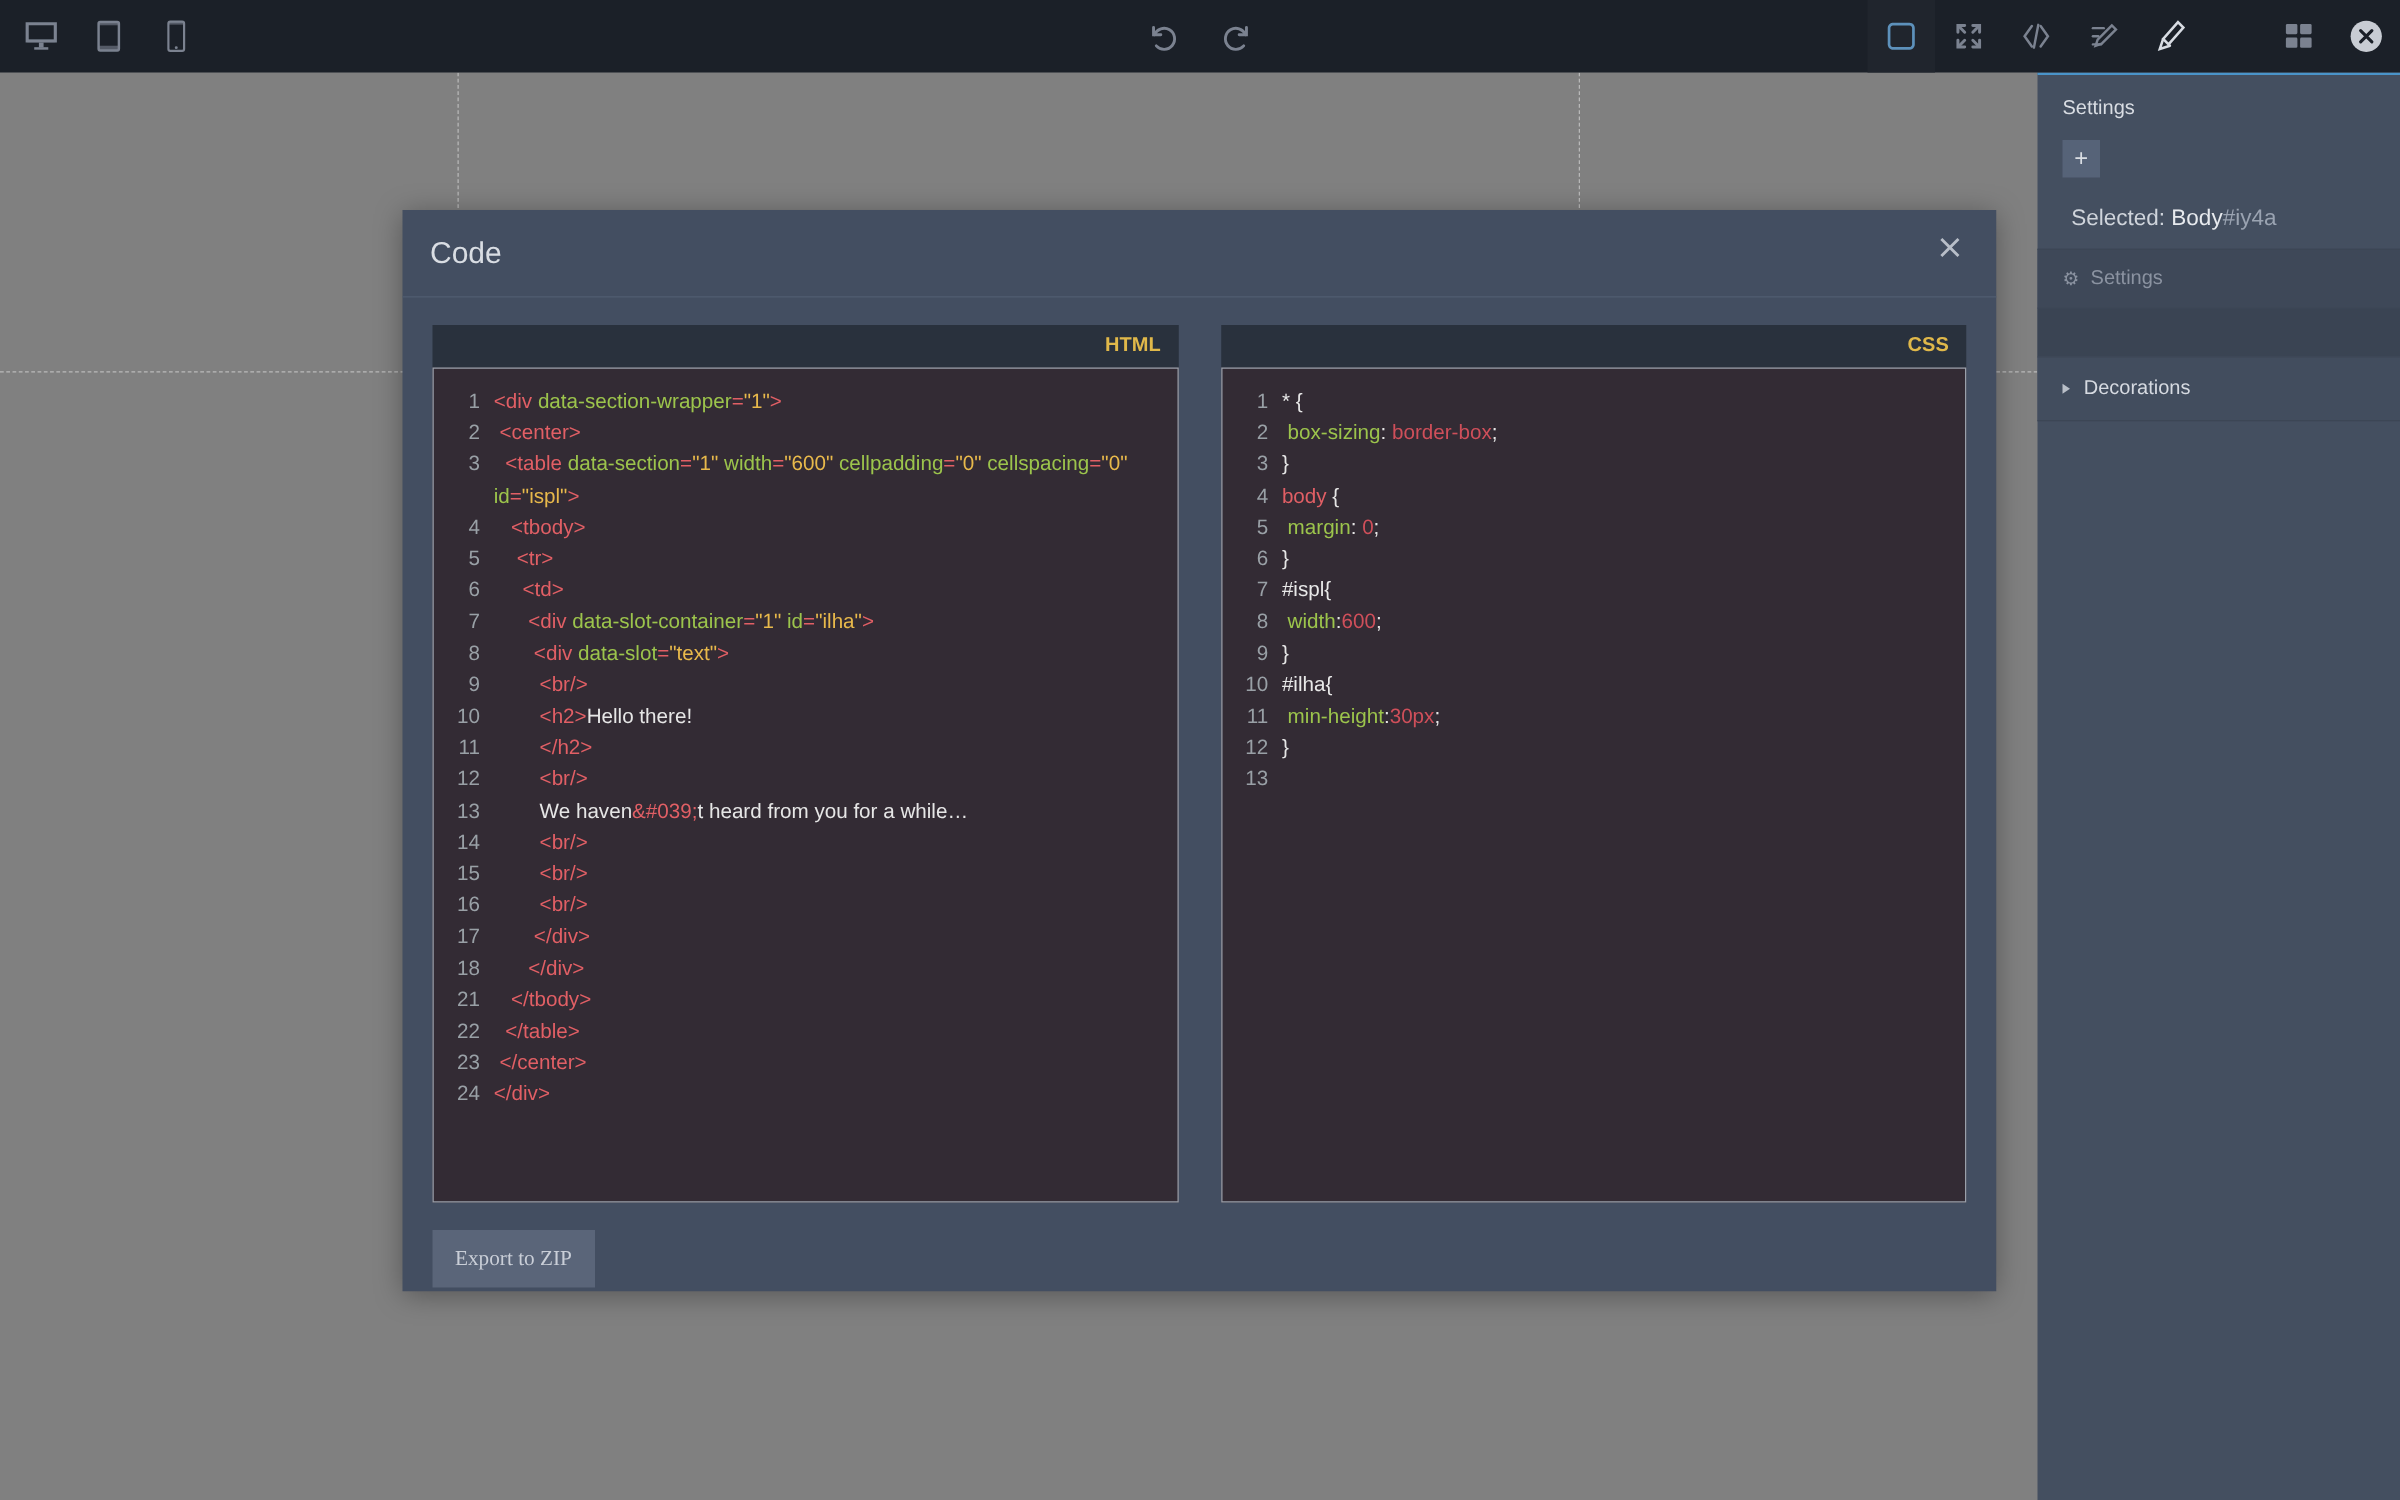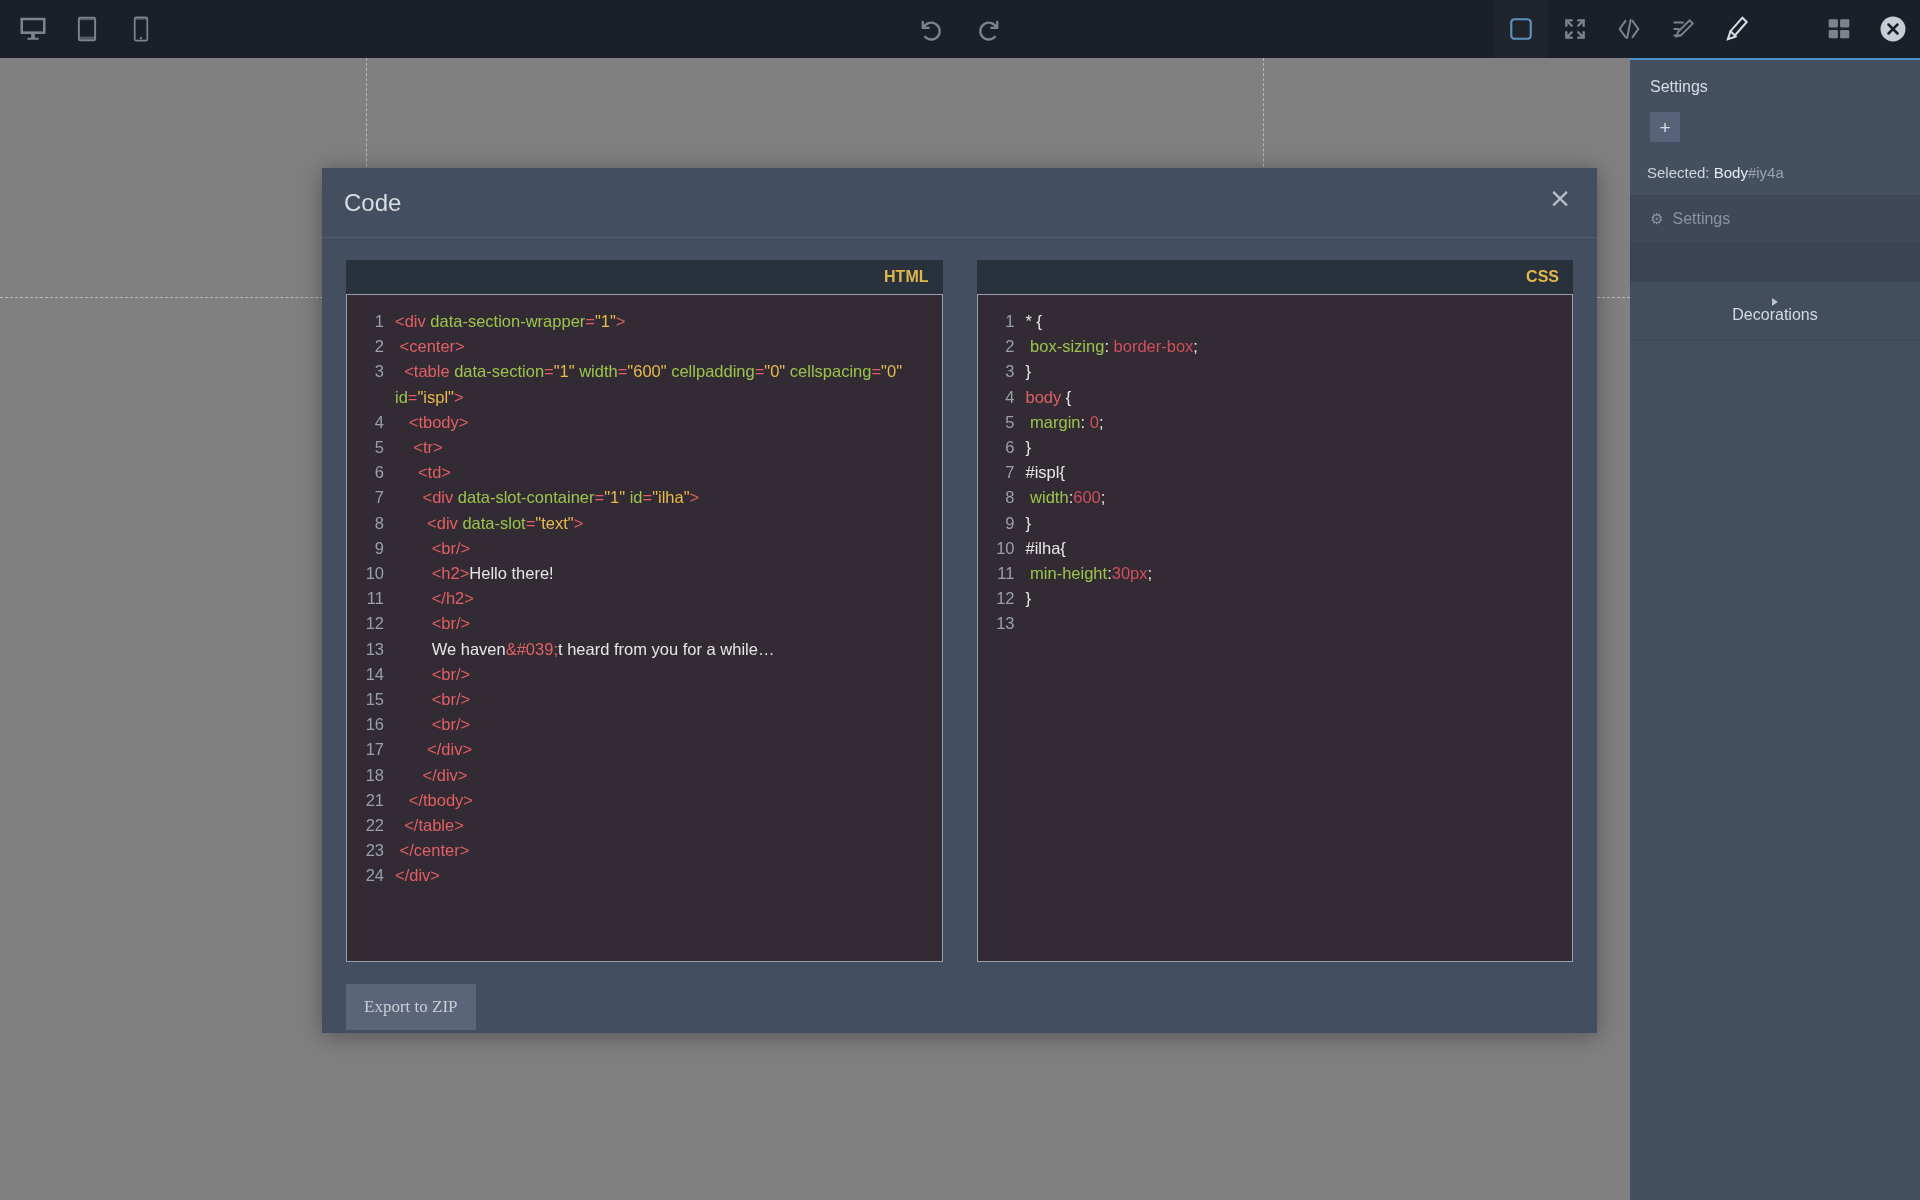--- a/index.html
+++ b/index.html
@@ -84,47 +84,46 @@
   .sb-addrow { padding: 6px 20px 10px 20px; }
   .sb-add {
     width: 30px; height: 30px;
     background: #566378;
     color: #d9dde3;
     display: flex; align-items: center; justify-content: center;
     font-size: 19px; line-height: 1;
     cursor: pointer;
   }
   .sb-selected {
-    padding: 12px 20px 14px 17px;
-    font-size: 15px;
+    padding: 12px 20px 14px 27px;
+    font-size: 18px;
     color: #d2d6dd;
   }
   .sb-selected .sel-label { color: #cfd4db; }
   .sb-selected .sel-val { color: #e7eaee; }
   .sb-selected .sel-id { color: #9aa3b1; }
   .sb-accordion {
     border-top: 1px solid #3c4655;
     border-bottom: 1px solid #3c4655;
     padding: 14px 20px;
     display: flex; align-items: center; gap: 9px;
     font-size: 16px;
     color: #8b93a1;
     background: #3e4858;
     cursor: pointer;
   }
   .sb-accordion2 {
     border-top: 1px solid #3c4655;
     border-bottom: 1px solid #3c4655;
     padding: 16px 20px;
-    display: flex; align-items: center; 
+    display: flex; align-items: center; gap: 11px;
     font-size: 16px;
     color: #d6dae1;
     background: #424d5e;
     cursor: pointer;
-    flex-direction: column;
   }
   .sb-gap { height: 38px; background: #3a4453; }
   .gear { font-size: 15px; color: #8b93a1; }
   .caret {
     width: 0; height: 0;
     border-left: 6px solid #b9bfc8;
     border-top: 4px solid transparent;
     border-bottom: 4px solid transparent;
   }
 

